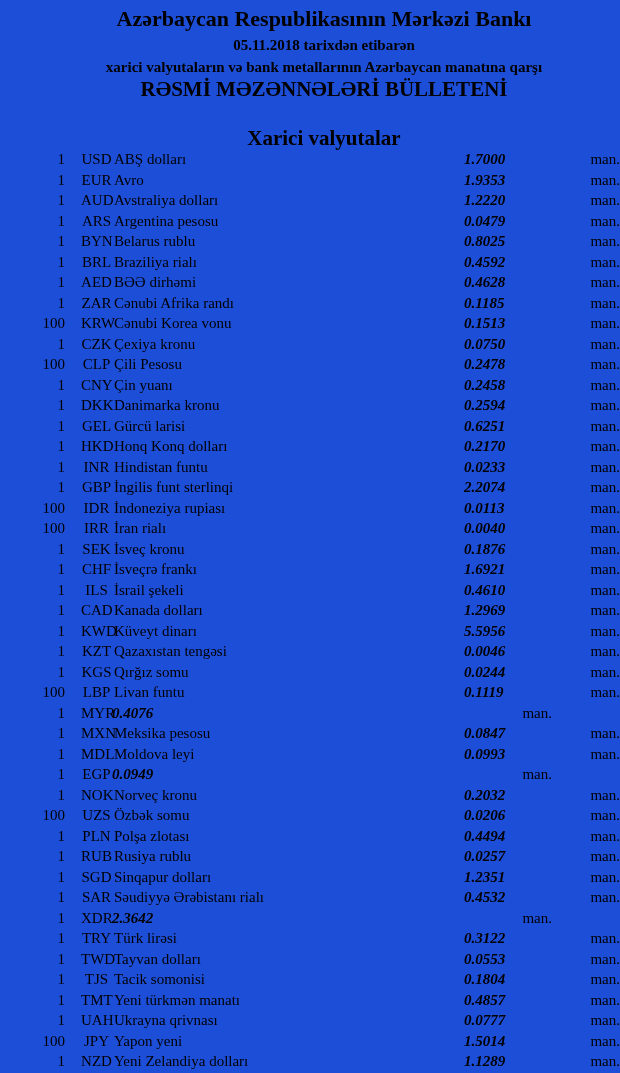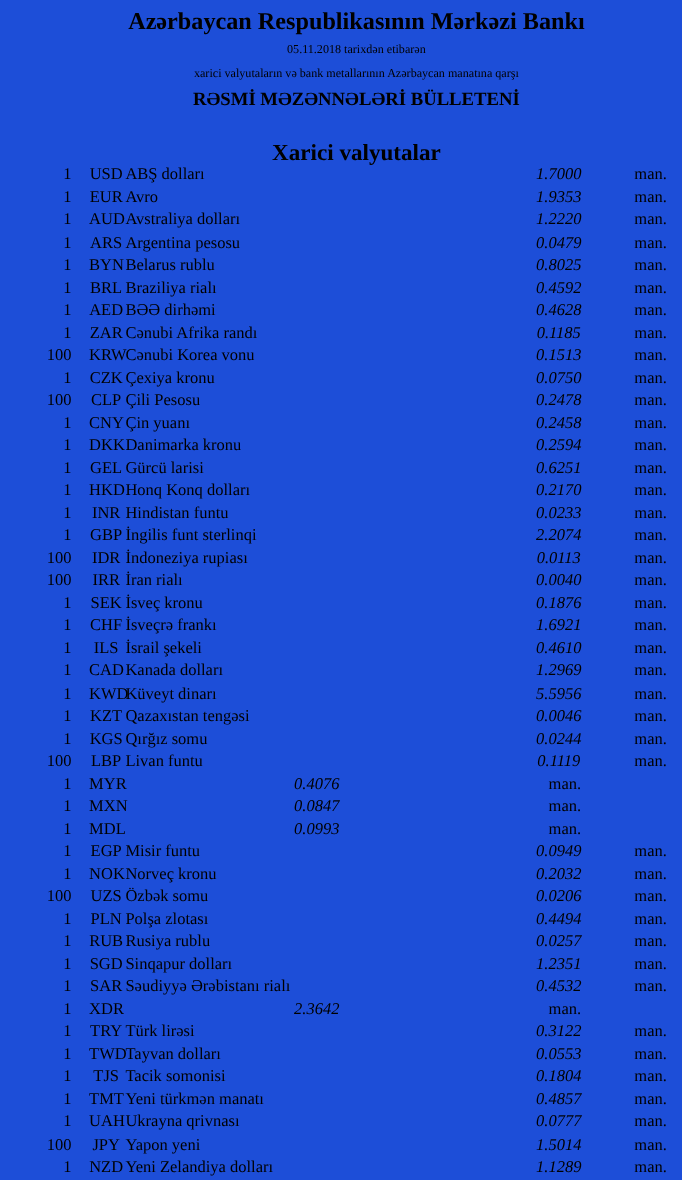--- a/index.html
+++ b/index.html
@@ -9,43 +9,43 @@
     background: #1d4ed8;
     color: #000000;
     font-family: "Liberation Serif", "DejaVu Serif", serif;
     overflow: hidden;
     position: relative;
     box-sizing: border-box;
     padding-left: 28px;
   }
   .header { text-align: center; padding-top: 4px; }
   .title   { font-size: 22px;   font-weight: 700; line-height: 30px; }
-  .hline   { font-size: 11px; font-weight: 400; line-height: 22px; }
-  .bulletin{ font-size: 17px; font-weight: 700; line-height: 23px; }
+  .hline   { font-size: 15px; font-weight: 700; line-height: 22px; }
+  .bulletin{ font-size: 21px; font-weight: 700; line-height: 23px; }
   .section-title {
     margin-top: 28px;
     text-align: center;
     font-size: 21px;
     font-weight: 700;
     line-height: 18px;
   }
   .rates { margin-top: 2px; }
   .row {
     display: grid;
     grid-template-columns: 37px 47px 1fr 88px 68px;
     height: 20.5px;
     line-height: 20.5px;
     font-size: 15px;
     white-space: nowrap;
   }
   .qty  { text-align: right; }
   .code { text-align: center; margin-left: 16px; }
   .name { text-align: left; padding-left: 2px; overflow: hidden; }
-  .rate { text-align: center; font-weight: 400; font-style: italic; }
-  .unit { text-align: center; padding-left: 11px; }
+  .rate { text-align: left; font-weight: 700; font-style: italic; }
+  .unit { text-align: right; padding-left: 11px; }
 </style>
 </head>
 <body>
 
 <div class="page">
   <div class="header">
     <div class="title">Azərbaycan Respublikasının Mərkəzi Bankı</div>
     <div class="hline">05.11.2018 tarixdən etibarən</div>
     <div class="hline">xarici valyutaların və bank metallarının Azərbaycan manatına qarşı</div>
     <div class="bulletin">RƏSMİ MƏZƏNNƏLƏRİ BÜLLETENİ</div>
@@ -245,33 +245,34 @@
   </div>
       <div class="row">
     <span class="qty">1</span>
     <span class="code">MYR</span>
     <span class="rate">0.4076</span>
     <span class="unit">man.</span>
   </div>
       <div class="row">
     <span class="qty">1</span>
     <span class="code">MXN</span>
+    <span class="name">Meksika pesosu</span>
     <span class="rate">0.0847</span>
     <span class="unit">man.</span>
   </div>
       <div class="row">
     <span class="qty">1</span>
     <span class="code">MDL</span>
+    <span class="name">Moldova leyi</span>
     <span class="rate">0.0993</span>
     <span class="unit">man.</span>
   </div>
       <div class="row">
     <span class="qty">1</span>
     <span class="code">EGP</span>
-    <span class="name">Misir funtu</span>
     <span class="rate">0.0949</span>
     <span class="unit">man.</span>
   </div>
       <div class="row">
     <span class="qty">1</span>
     <span class="code">NOK</span>
     <span class="name">Norveç kronu</span>
     <span class="rate">0.2032</span>
     <span class="unit">man.</span>
   </div>

